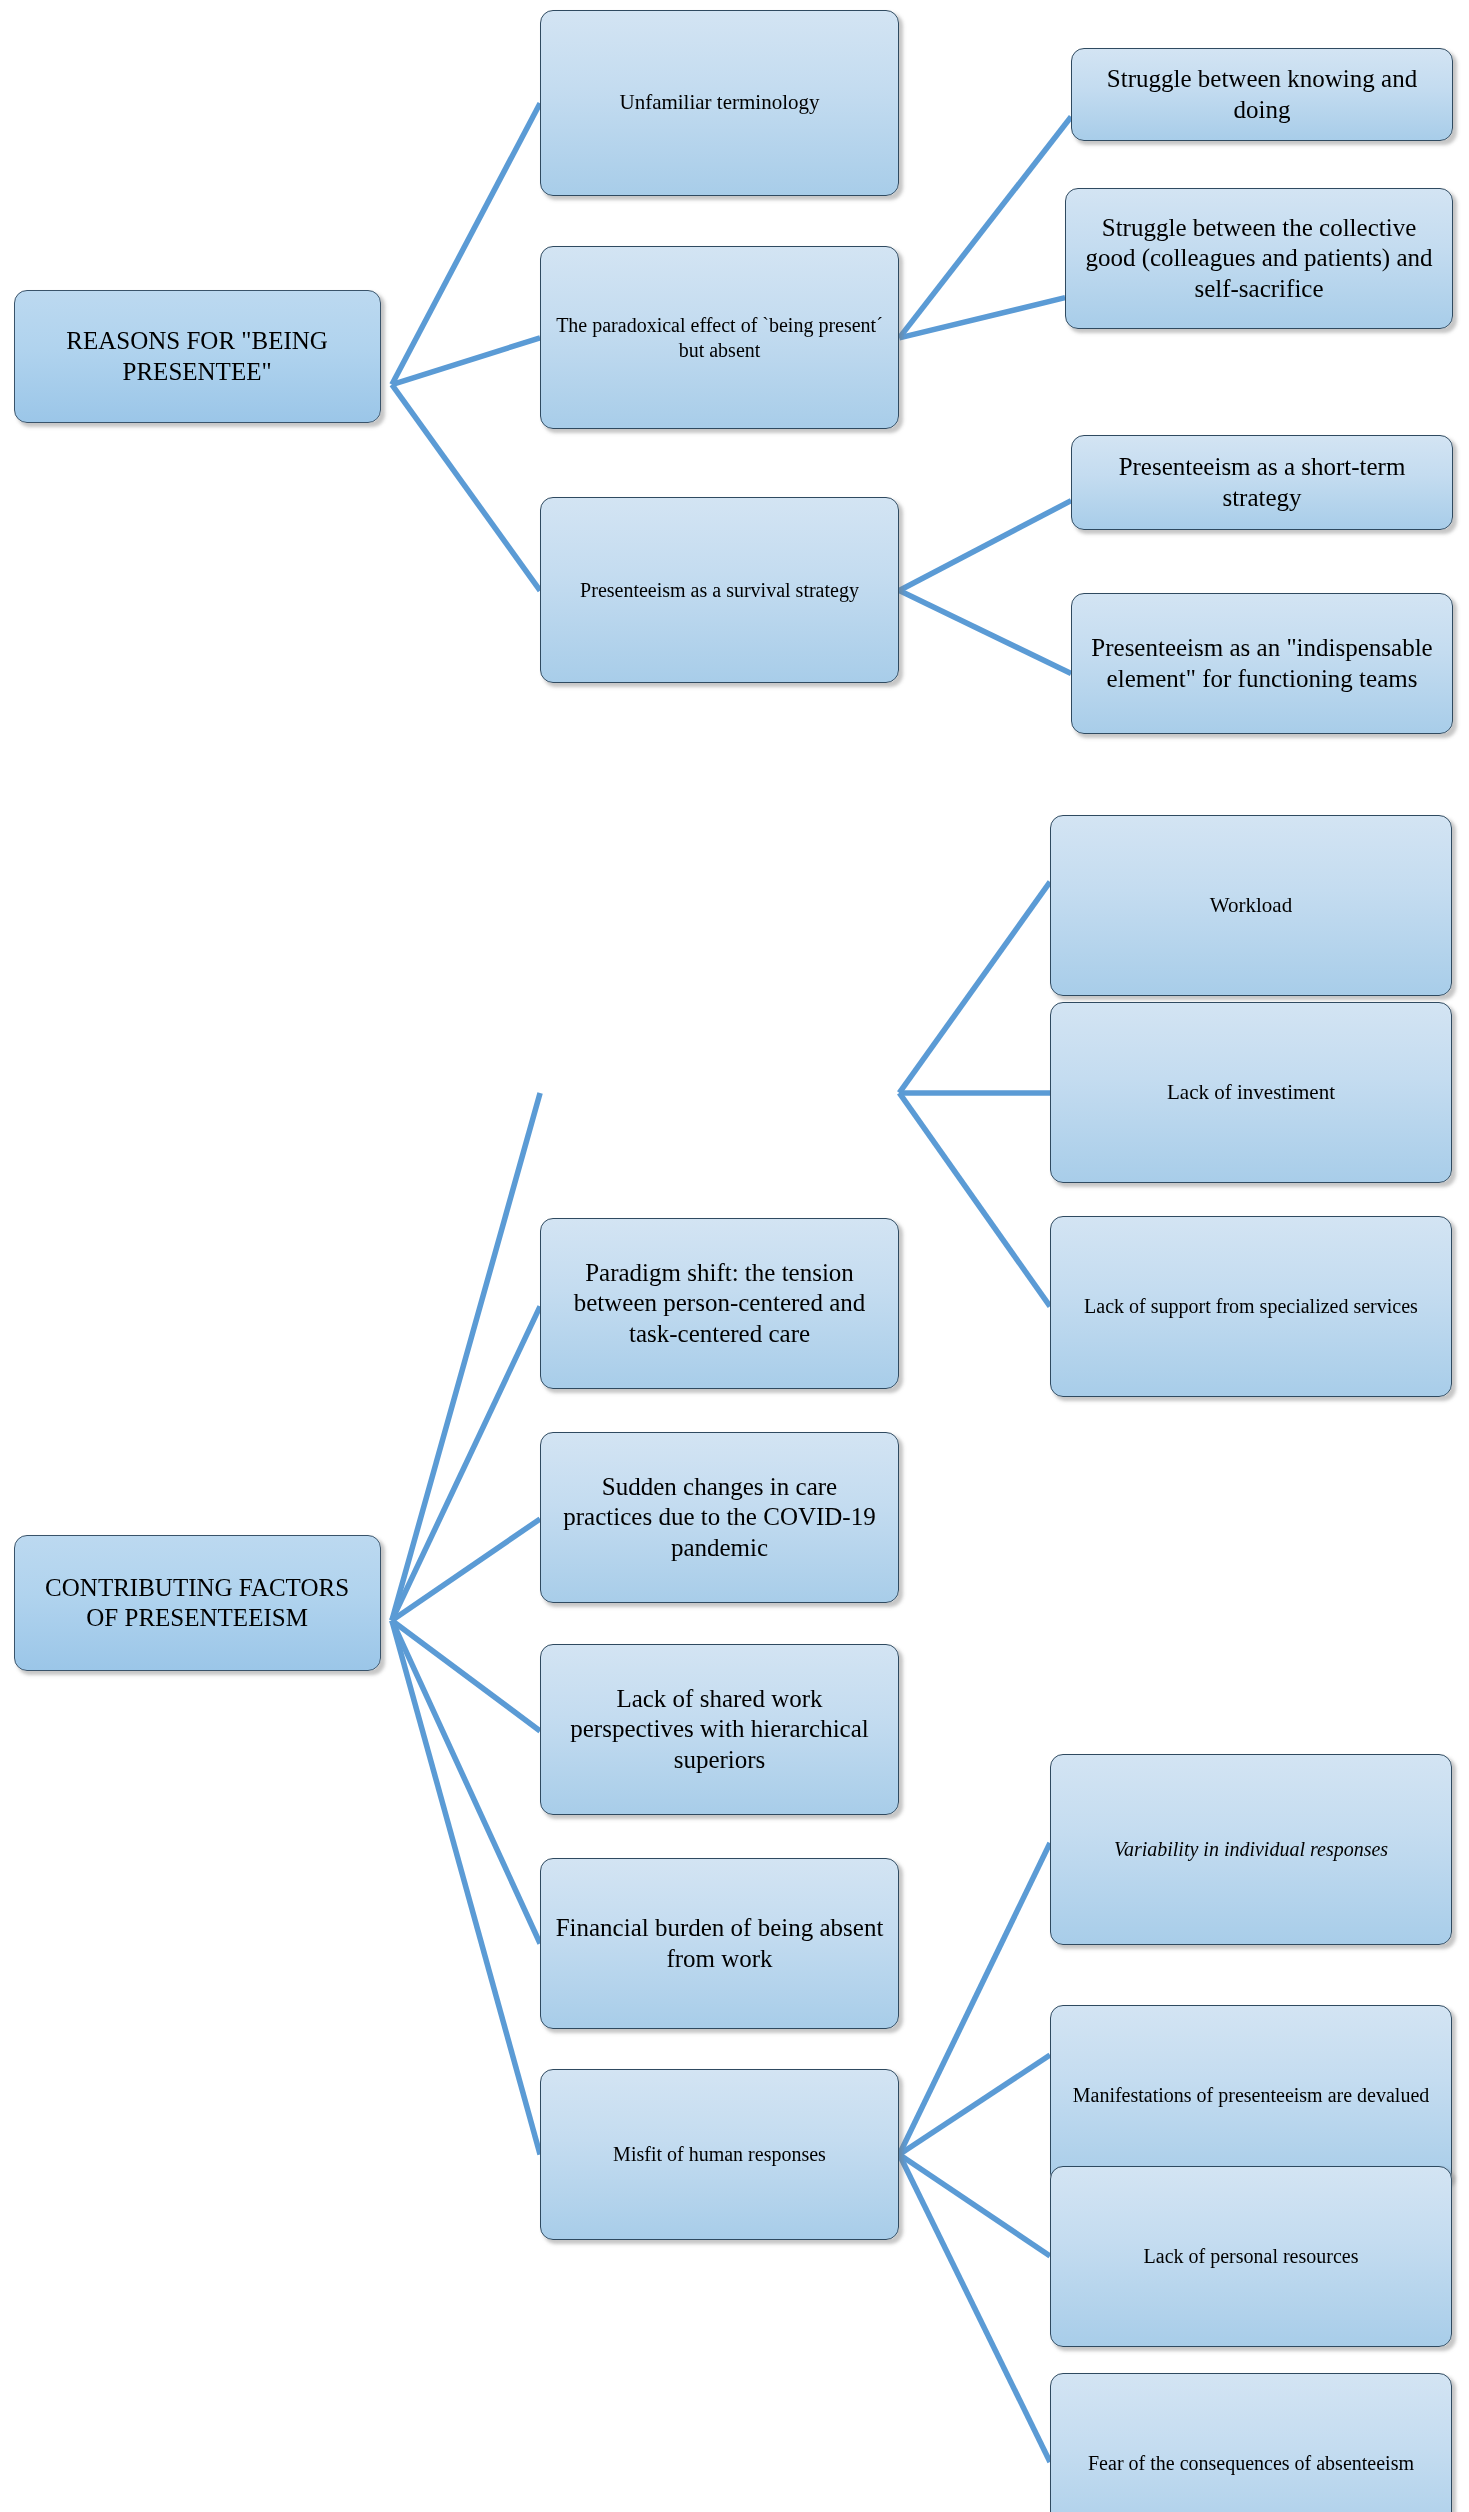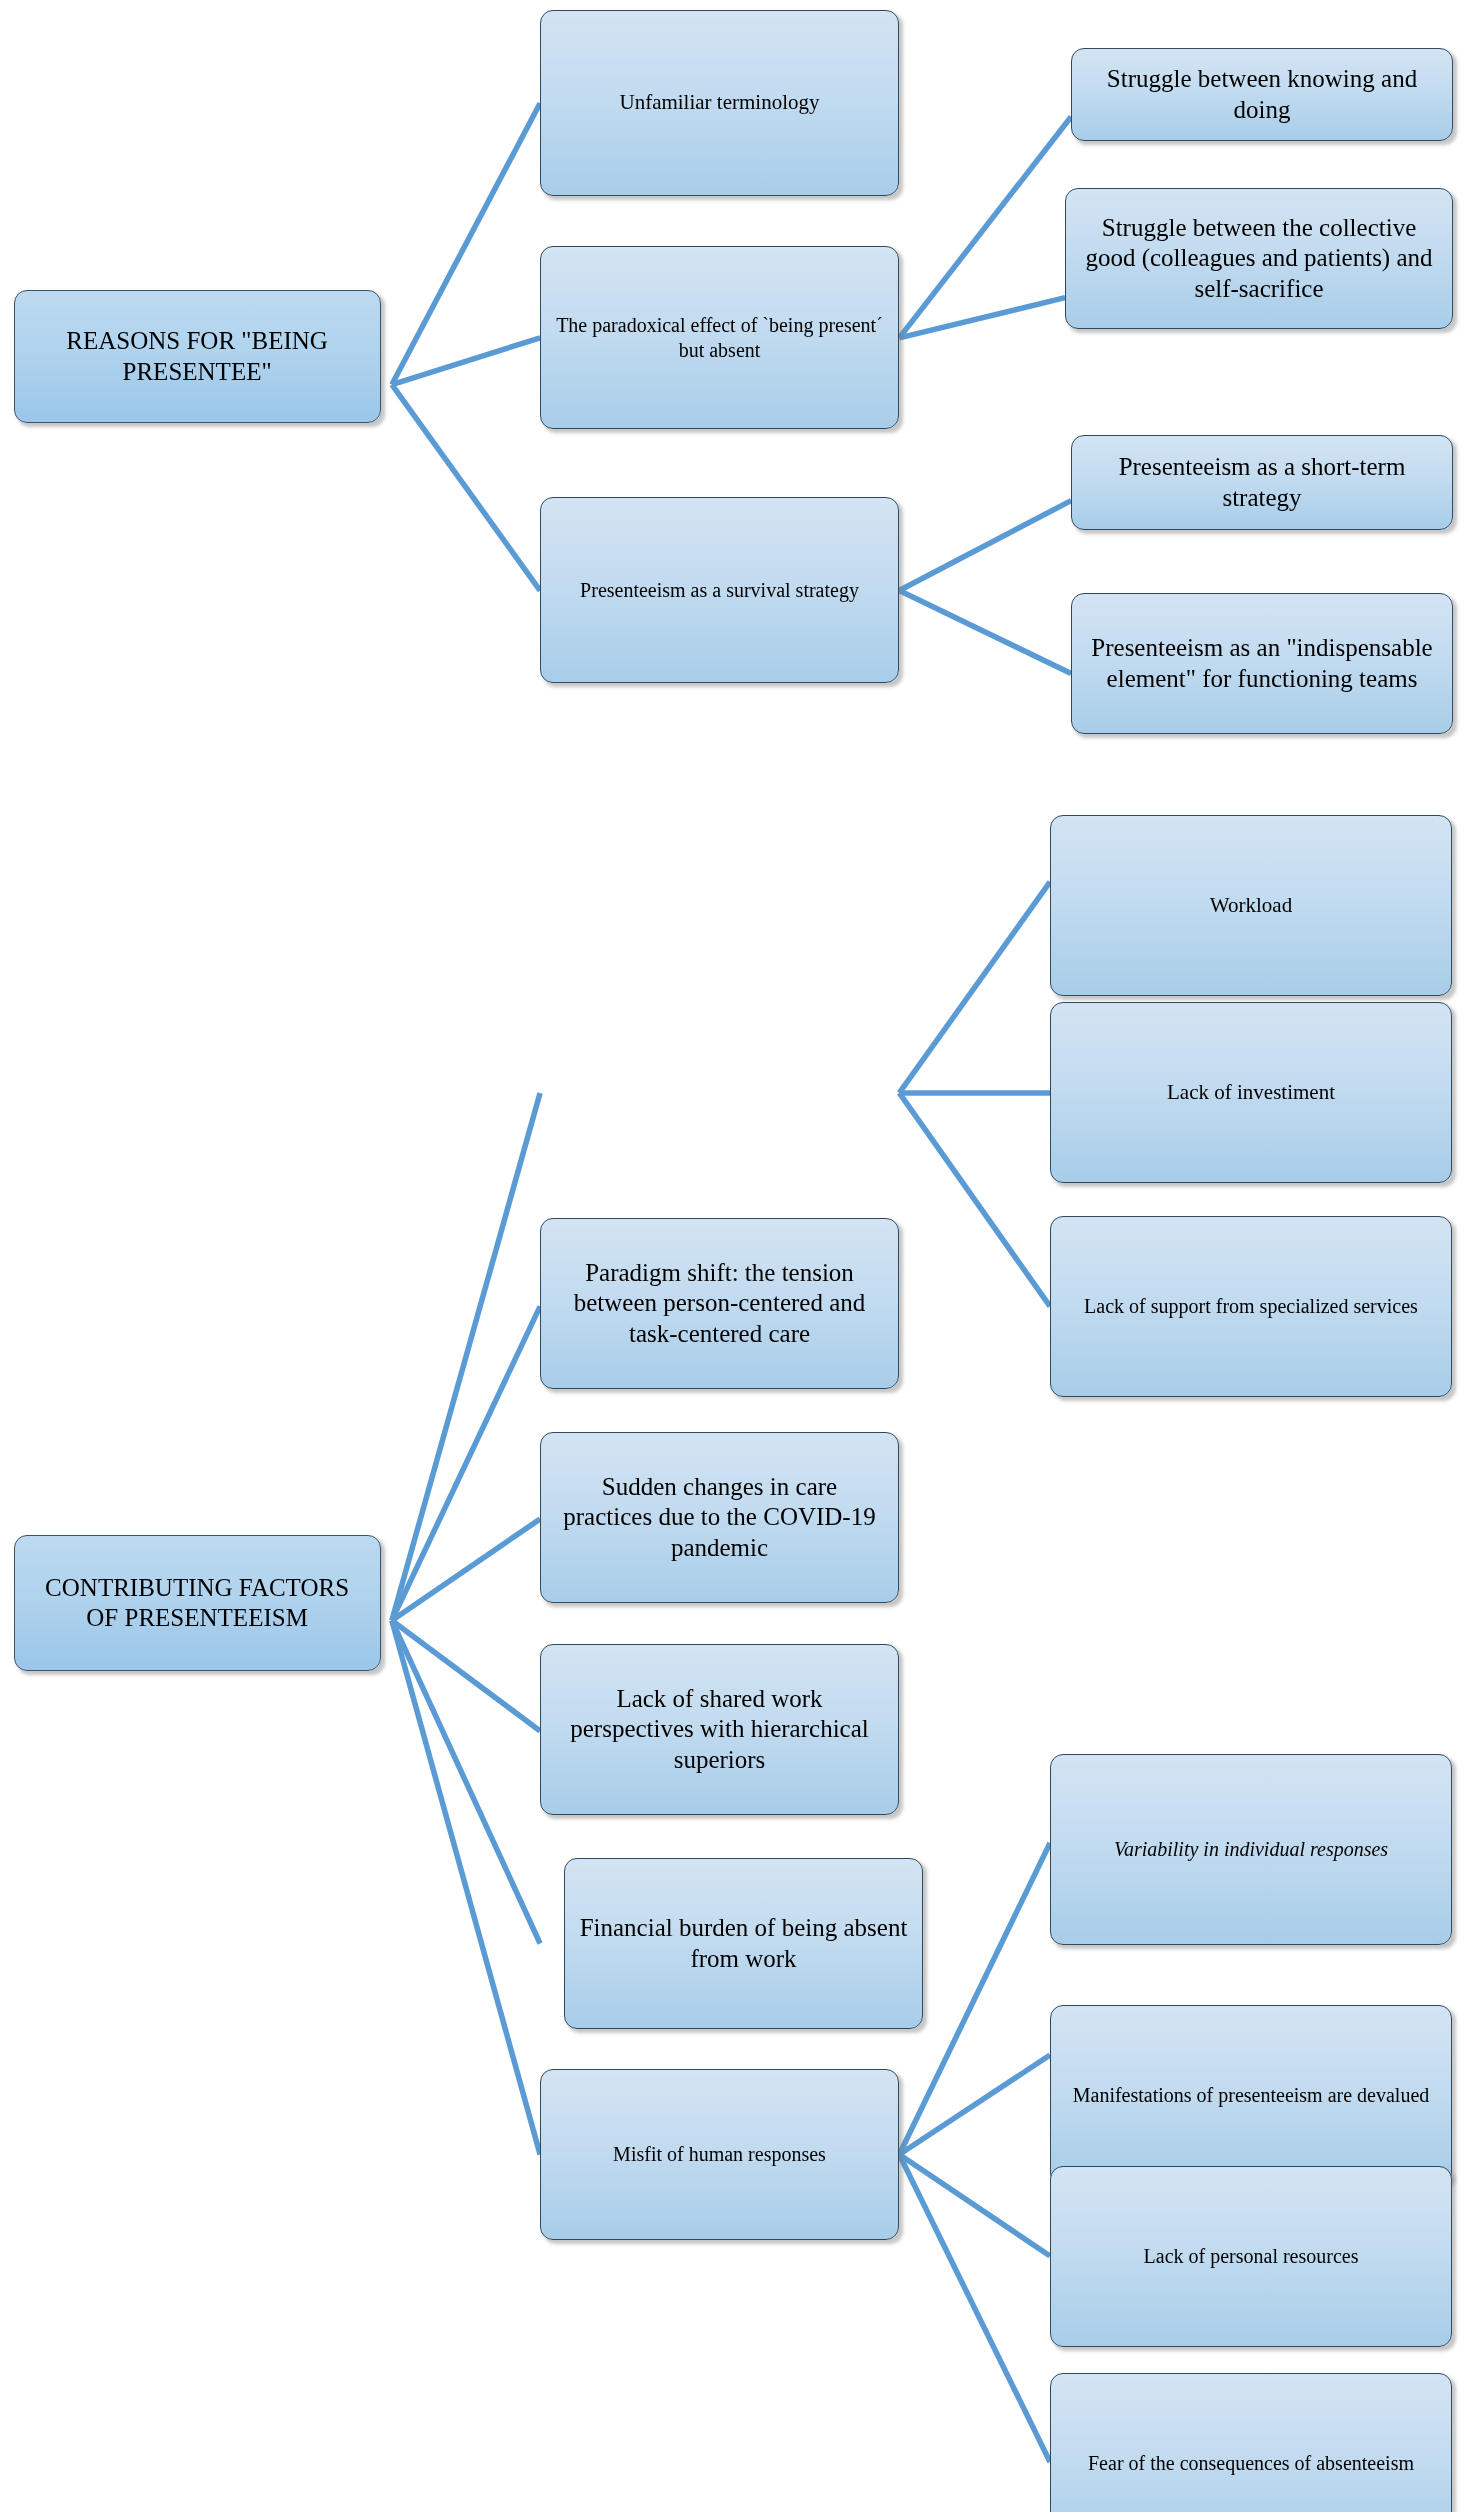--- a/index.html
+++ b/index.html
@@ -108,21 +108,21 @@
   </div>
 
   <div class="node t38" style="left:540px;top:1432px;width:359px;height:171px;">
     <span>Sudden changes in care practices due to the COVID-19 pandemic</span>
   </div>
 
   <div class="node t38" style="left:540px;top:1644px;width:359px;height:171px;">
     <span>Lack of shared work perspectives with hierarchical superiors</span>
   </div>
 
-  <div class="node t38" style="left:564px;top:1858px;width:359px;height:171px;">
+  <div class="node t38" style="left:540px;top:1858px;width:359px;height:171px;">
     <span>Financial burden of being absent from work</span>
   </div>
 
   <div class="node t40" style="left:540px;top:2069px;width:359px;height:171px;">
     <span>Misfit of human responses</span>
   </div>
 
   <div class="node t42" style="left:1050px;top:791px;width:402px;height:181px;margin-top:24px;">
     <span>Workload</span>
   </div>

